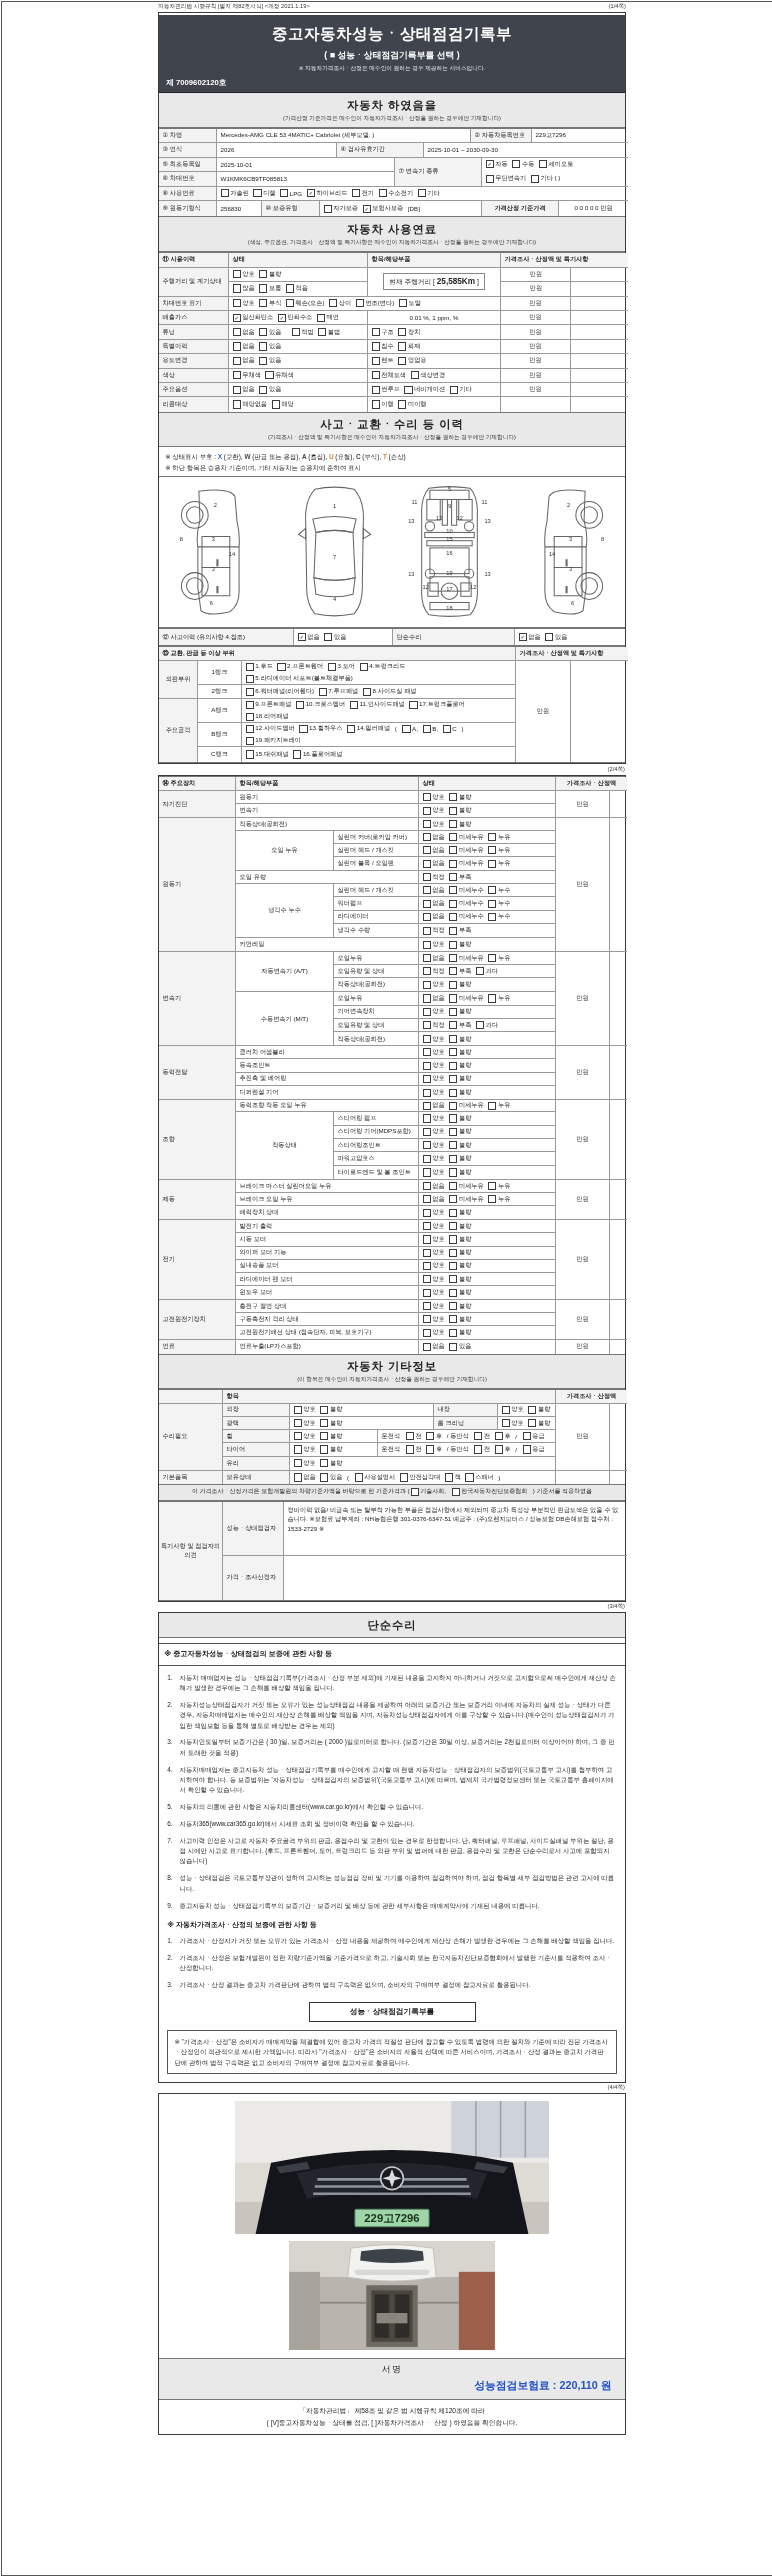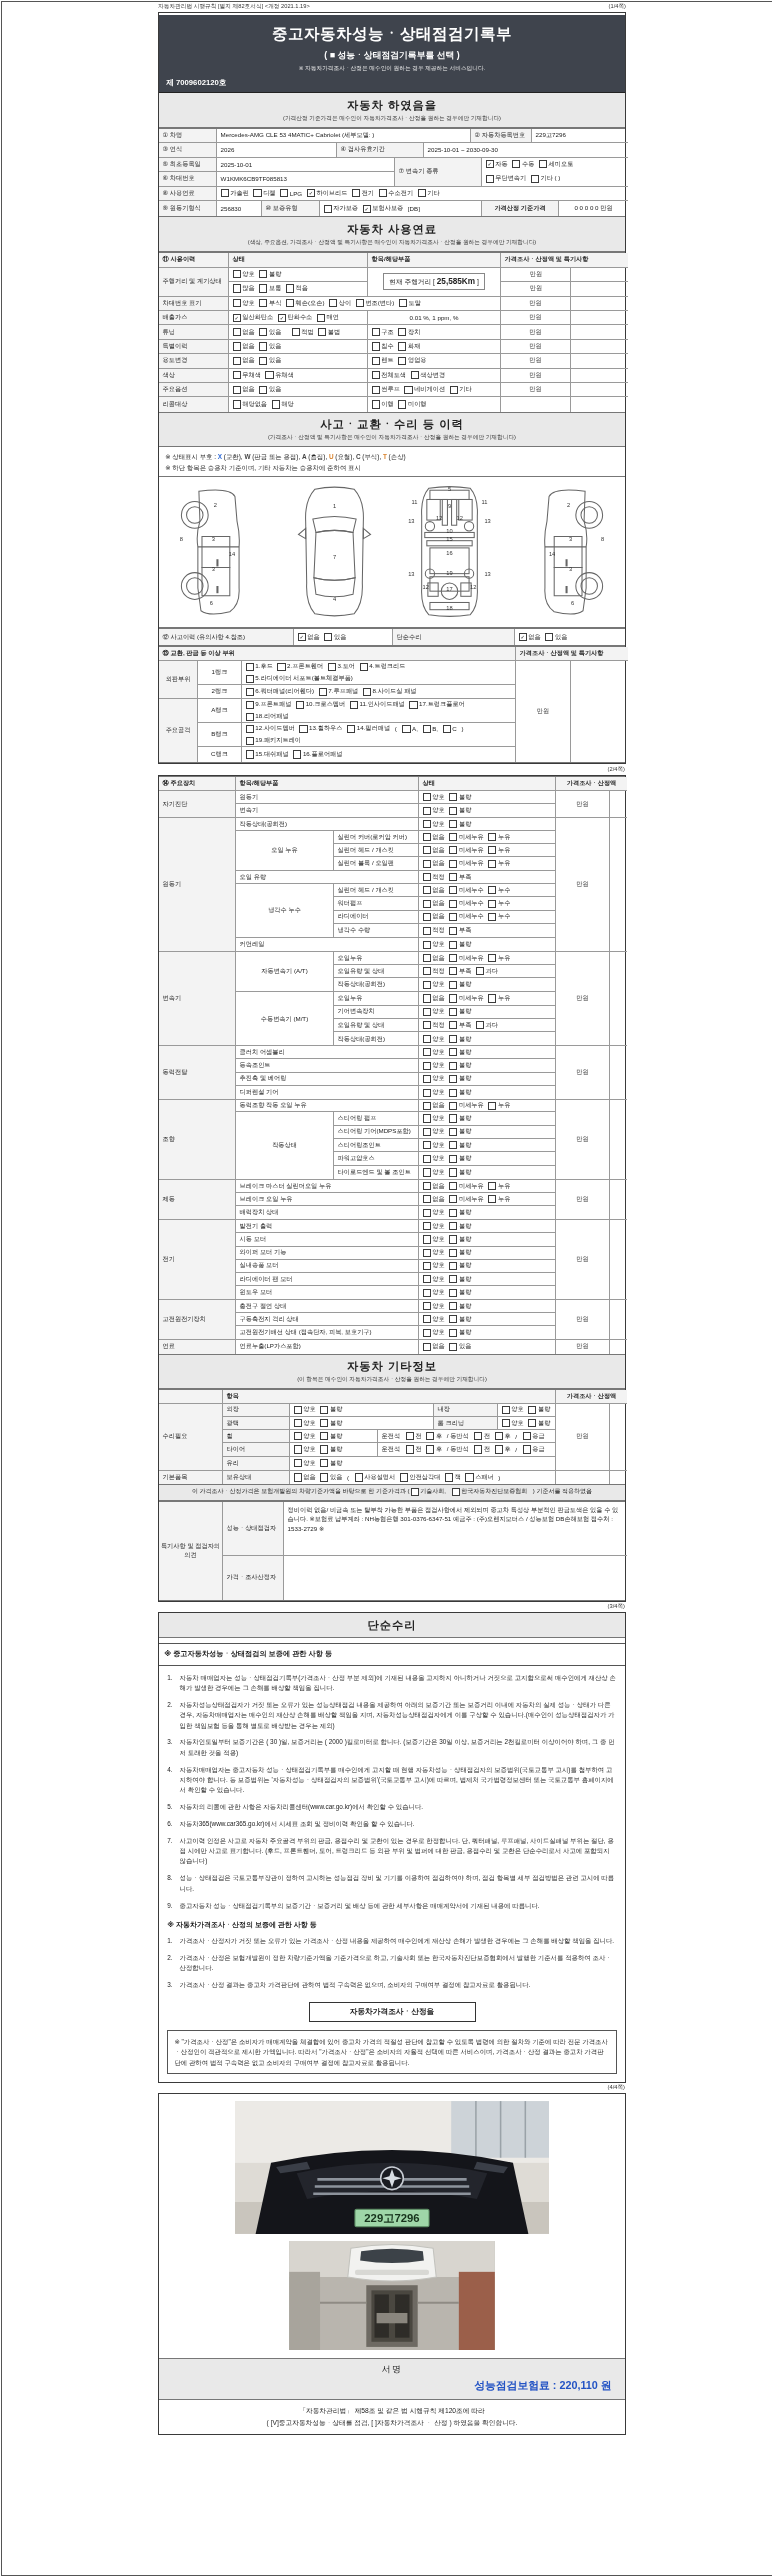--- a/index.html
+++ b/index.html
@@ -1961,21 +1961,21 @@
           </div>
           <div class="nitem">
             <span class="no">2.</span>
             <span>가격조사ㆍ산정은 보험개발원이 정한 차량기준가액을 기준가격으로 하고, 기술사회 또는 한국자동차진단보증협회에서 발행한 기준서를 적용하여 조사ㆍ산정합니다.</span>
           </div>
           <div class="nitem">
             <span class="no">3.</span>
             <span>가격조사ㆍ산정 결과는 중고차 가격판단에 관하여 법적 구속력은 없으며, 소비자의 구매여부 결정에 참고자료로 활용됩니다.</span>
           </div>
         </div>
-      <div class="ntitlebox">자동차가격조사ㆍ산정을</div>
+      <div class="ntitlebox">성능ㆍ상태점검기록부를</div>
       <div class="npara">※ "가격조사ㆍ산정"은 소비자가 매매계약을 체결함에 있어 중고차 가격의 적절성 판단에 참고할 수 있도록 법령에 의한 절차와 기준에 따라 전문 가격조사ㆍ산정인이 객관적으로 제시한 가액입니다. 따라서 "가격조사ㆍ산정"은 소비자의 자율적 선택에 따른 서비스이며, 가격조사ㆍ산정 결과는 중고차 가격판단에 관하여 법적 구속력은 없고 소비자의 구매여부 결정에 참고자료로 활용됩니다.</div>
     </div>
   </div>
 
   <div class="pagemark">(4/4쪽)</div>
 
   <div class="pagebox">
     <div class="photo1wrap">
       <svg width="314" height="133" viewBox="0 0 610 258">
         <rect x="0" y="0" width="610" height="258" fill="#dedbd5"></rect>

